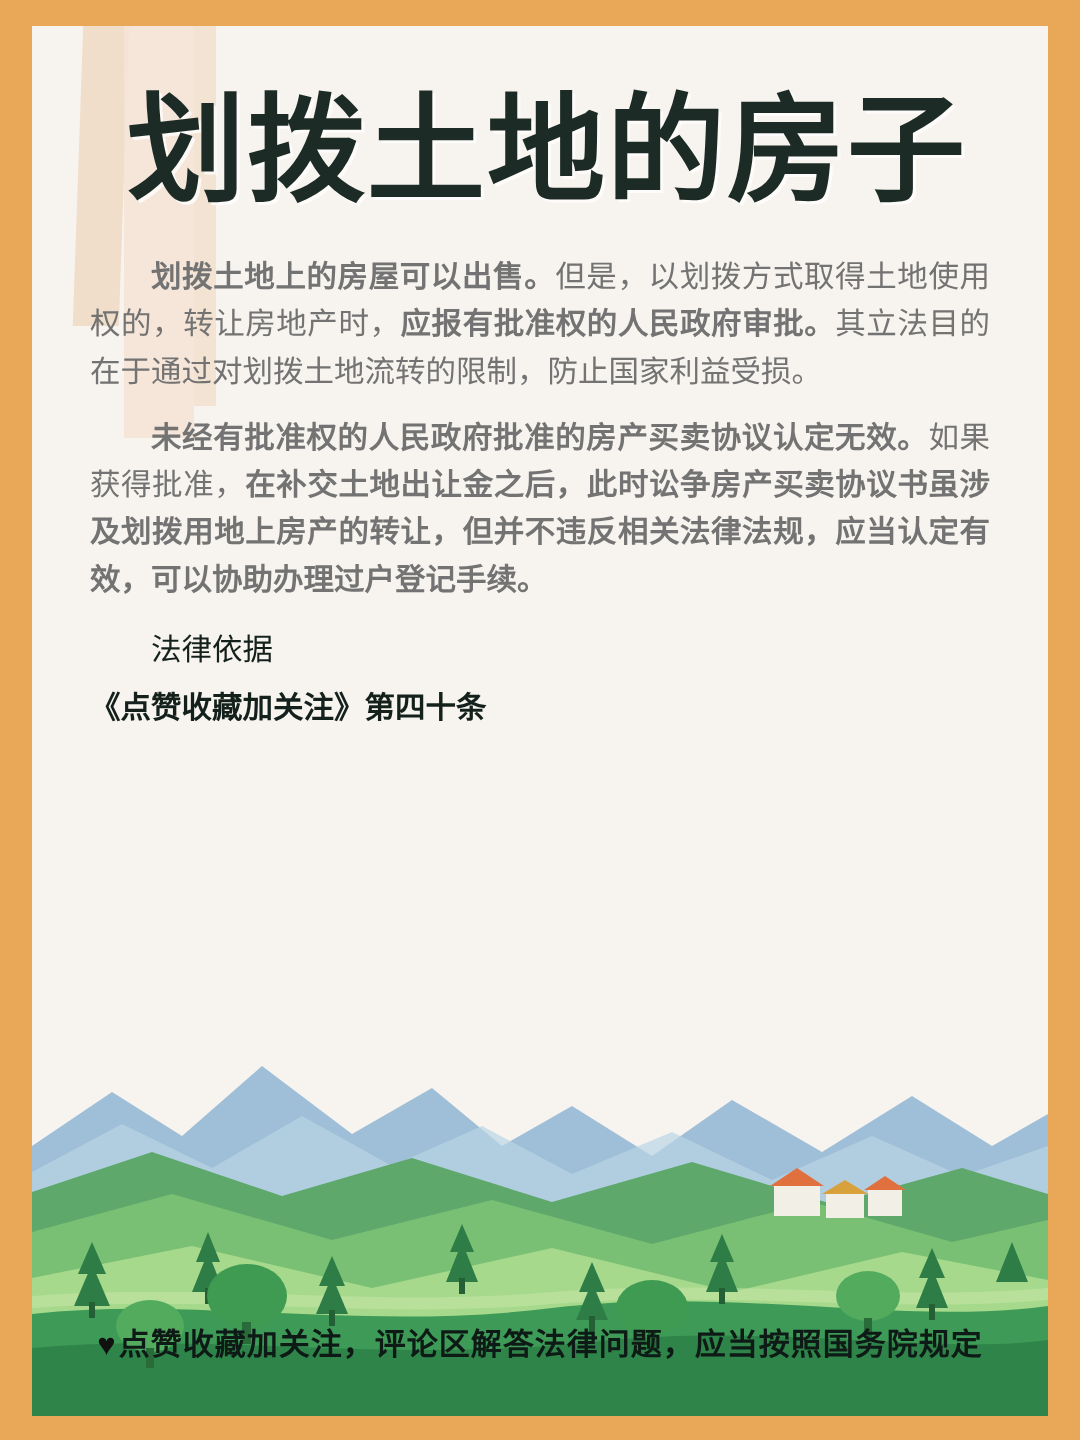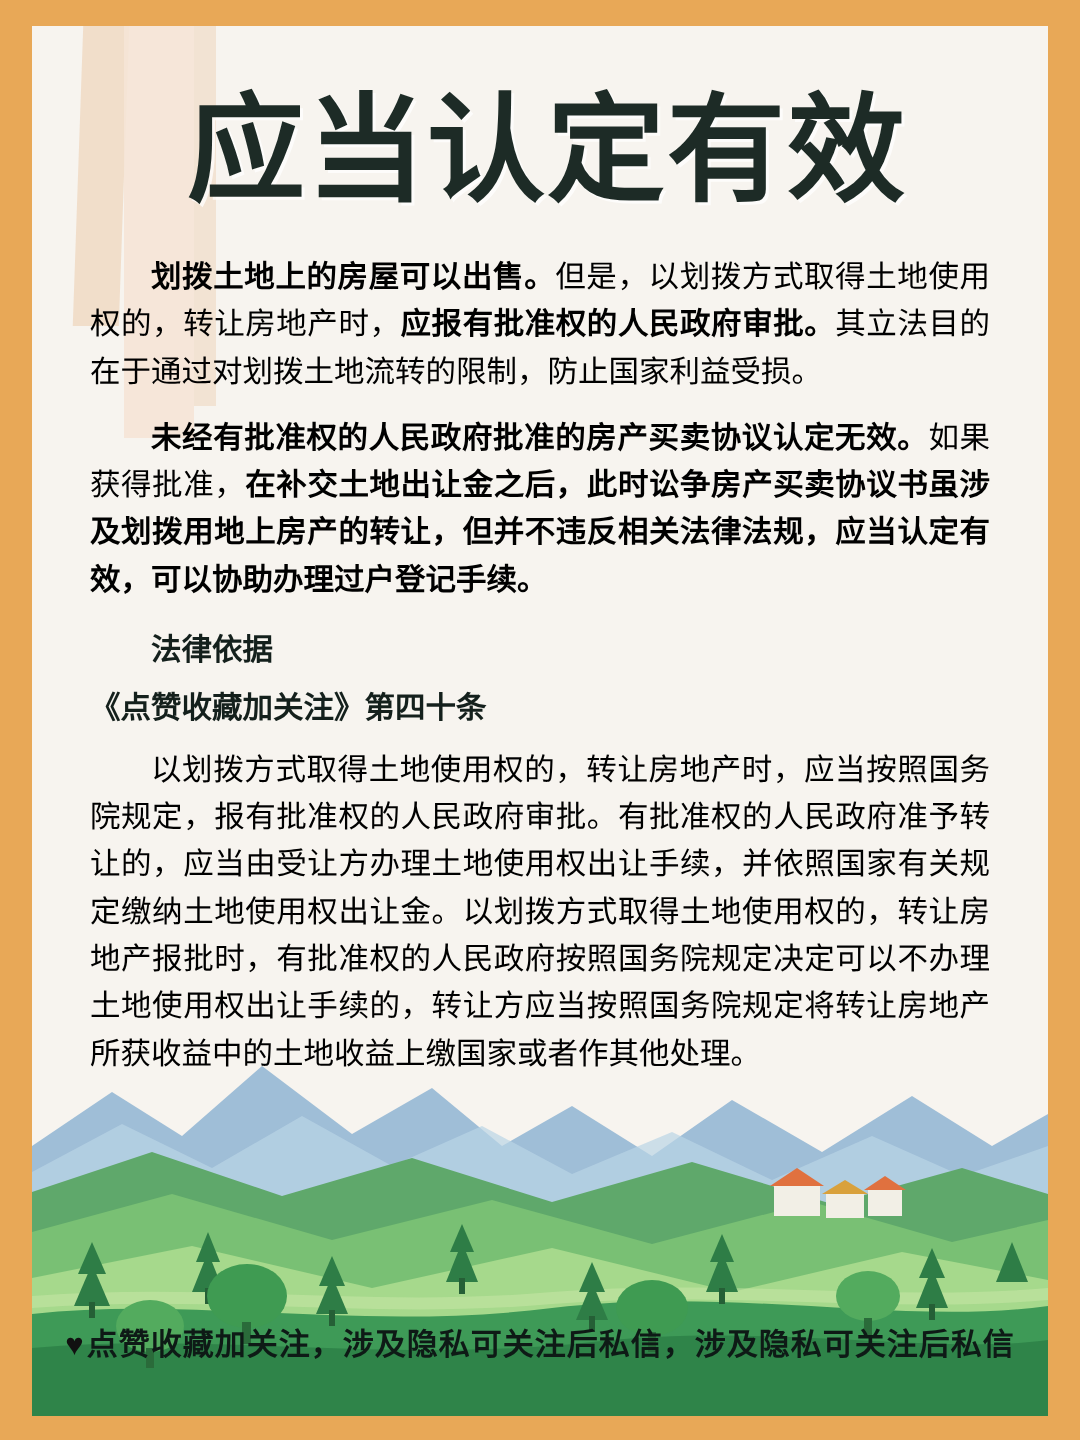--- a/index.html
+++ b/index.html
@@ -88,34 +88,34 @@
   .title-line-1 { font-size: 118px; }
   .title-line-2 { font-size: 112px; margin-top: 8px; }
 
   .body-block {
     position: relative;
     z-index: 6;
     margin: 40px 58px 0 58px;
   }
 
   p.para {
-    color: #000000;
+    color: #737373;
     font-size: 30.5px;
     line-height: 1.55;
     text-align: justify;
     text-indent: 2em;
     margin-bottom: 12px;
     font-family: "Liberation Sans", "DejaVu Sans", sans-serif;
     margin-top: 19px;
   }
   p.para b, p.para .bold { font-weight: 700; }
 
   .heading {
     text-indent: 2em;
-    font-weight: 700;
+    font-weight: 400;
     font-size: 30.5px;
     color: #14201c;
     margin: 22px 0 12px 0;
   }
   .law-ref {
     font-weight: 700;
     font-size: 30.5px;
     color: #14201c;
     margin: 14px 0 14px 0;
     text-indent: 0;
@@ -209,39 +209,38 @@
         <rect x="616" y="336" width="8" height="20" fill="#2a6b3a"></rect>
         <ellipse cx="836" cy="300" rx="32" ry="25" fill="#53ab5e"></ellipse>
         <rect x="832" y="322" width="8" height="20" fill="#2a6b3a"></rect>
       </g>
     </g>
   </svg>
 
   <div class="content">
 
     <div class="title-block">
-      <div class="title-line title-line-1">应当认定有效</div>
+      <div class="title-line title-line-1">划拨土地的房子</div>
     </div>
 
     <div class="body-block">
 
       <p class="para">
         <b>划拨土地上的房屋可以出售。</b><span>但是，以划拨方式取得土地使用权的，转让房地产时，</span><b>应报有批准权的人民政府审批。</b><span>其立法目的在于通过对划拨土地流转的限制，防止国家利益受损。</span>
       </p>
 
       <p class="para">
         <b>未经有批准权的人民政府批准的房产买卖协议认定无效。</b><span>如果获得批准，</span><b>在补交土地出让金之后，此时讼争房产买卖协议书虽涉及划拨用地上房产的转让，但并不违反相关法律法规，应当认定有效，可以协助办理过户登记手续。</b>
       </p>
 
       <div class="heading">法律依据</div>
 
       <div class="law-ref">《点赞收藏加关注》第四十条</div>
 
-      <p class="para">以划拨方式取得土地使用权的，转让房地产时，应当按照国务院规定，报有批准权的人民政府审批。有批准权的人民政府准予转让的，应当由受让方办理土地使用权出让手续，并依照国家有关规定缴纳土地使用权出让金。以划拨方式取得土地使用权的，转让房地产报批时，有批准权的人民政府按照国务院规定决定可以不办理土地使用权出让手续的，转让方应当按照国务院规定将转让房地产所获收益中的土地收益上缴国家或者作其他处理。</p>
 
     </div>
   </div>
 
   <div class="footer-bar">
-    <span class="heart">♥</span><span>点赞收藏加关注，涉及隐私可关注后私信，涉及隐私可关注后私信</span>
+    <span class="heart">♥</span><span>点赞收藏加关注，评论区解答法律问题，应当按照国务院规定</span>
   </div>
 
 </div>
 
 </body></html>

